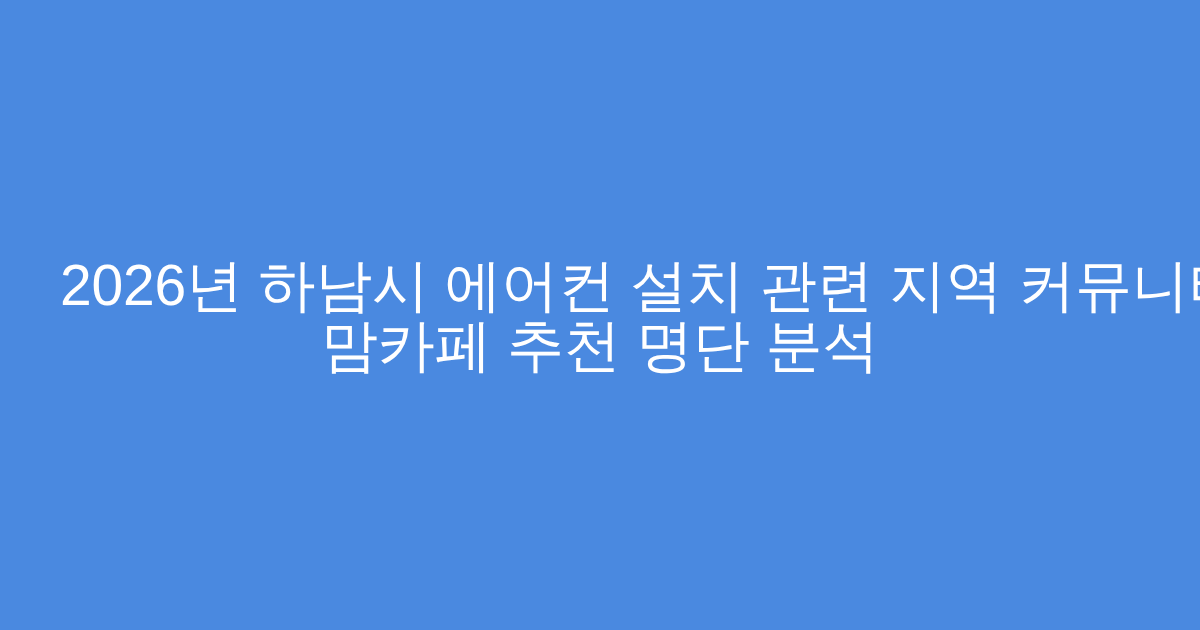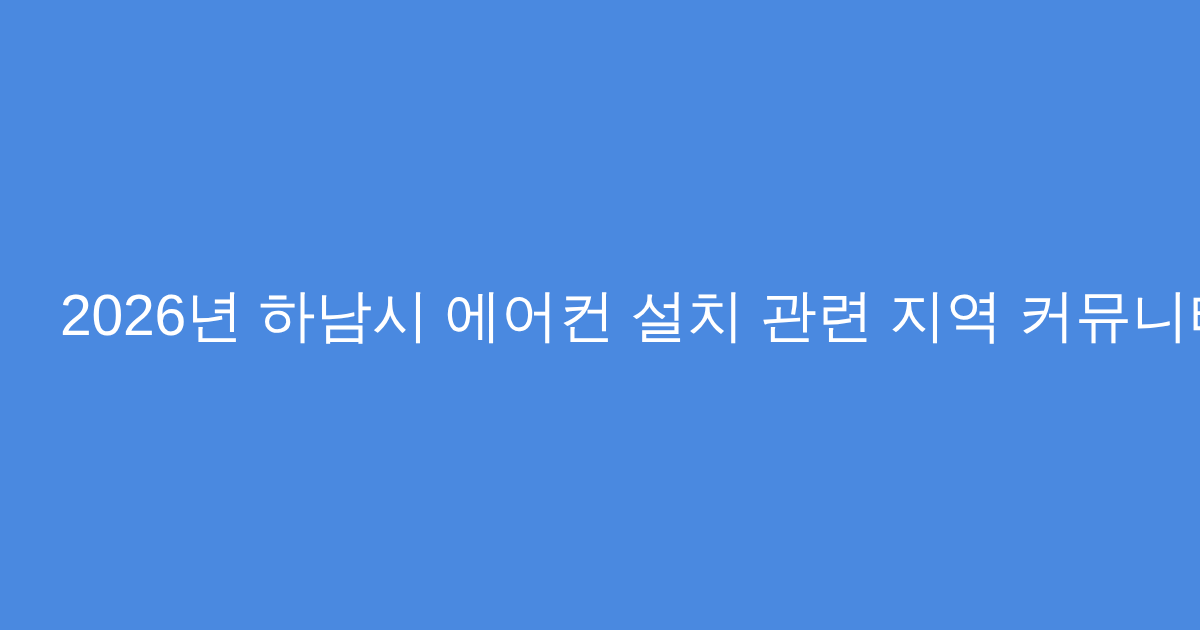--- a/index.html
+++ b/index.html
@@ -55,16 +55,17 @@
 </style>
 </head>
 <body>
 
 <div class="banner">
 
   <div class="banner-inner">
 
     <h1 class="headline">
       <span class="headline-line">2026년 하남시 에어컨 설치 관련 지역 커뮤니티</span>
+      <span class="headline-line">맘카페 추천 명단 분석</span>
     </h1>
 
   </div>
 </div>
 
 </body></html>

